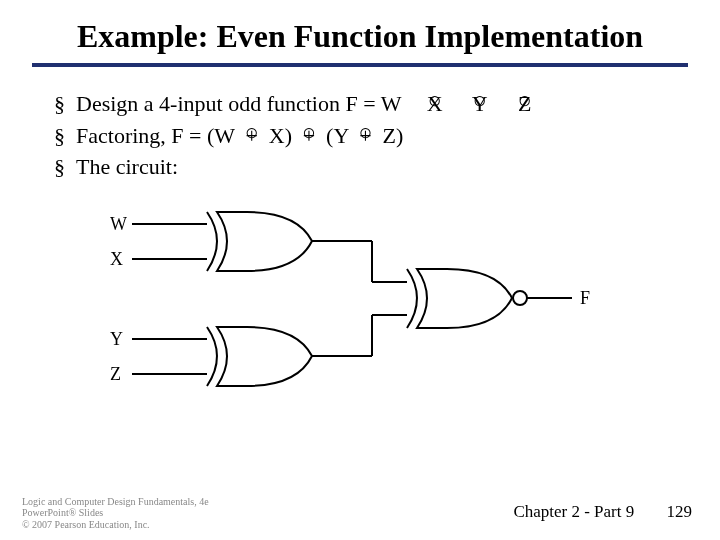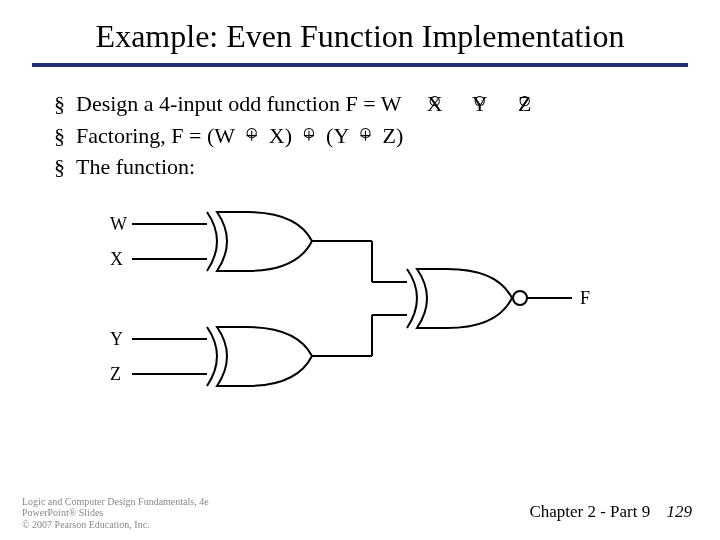--- a/index.html
+++ b/index.html
@@ -10,21 +10,21 @@
     font-family: "Times New Roman", Times, serif;
     color: #000;
     position: relative;
     overflow: hidden;
   }
   .slide {
     padding: 18px 32px 0 32px;
   }
   .title {
     font-size: 32px;
-    font-weight: normal;
+    font-weight: bold;
     text-align: center;
     margin-bottom: 8px;
   }
   .title-rule {
     border: none;
     border-top: 4px solid #203070;
     margin: 0 0 22px 0;
   }
   ul.bullets {
     list-style: none;
@@ -62,21 +62,21 @@
   }
   .circuit {
     margin: 22px 0 0 60px;
   }
   .footer-right {
     position: absolute;
     bottom: 18px;
     right: 28px;
     font-size: 17px;
   }
-  .footer-right .pnum { margin-left: 12px; font-style: italic; }
+  .footer-right .pnum { margin-left: 28px; }
   .footer-left {
     position: absolute;
     bottom: 10px;
     left: 10px;
     font-size: 10px;
     color: #888;
     line-height: 1.15;
     margin-left: 12px;
   }
   svg .wire { stroke:#000; stroke-width:2; fill:none; }
@@ -121,21 +121,21 @@
         <span class="base">+</span>
         <span class="ring">○</span>
       </span>
       <span>(Y </span>
       <span class="xorcirc">
         <span class="base">+</span>
         <span class="ring">○</span>
       </span>
       <span>Z)</span>
     </li>
-    <li>The function:</li>
+    <li>The circuit:</li>
   </ul>
 
   <div class="circuit">
     <svg width="520" height="200" viewBox="0 0 520 200">
 
       <line class="wire" x1="40" y1="20" x2="120" y2="20"></line>
       <line class="wire" x1="40" y1="55" x2="120" y2="55"></line>
       <line class="wire" x1="40" y1="135" x2="120" y2="135"></line>
       <line class="wire" x1="40" y1="170" x2="120" y2="170"></line>
 

